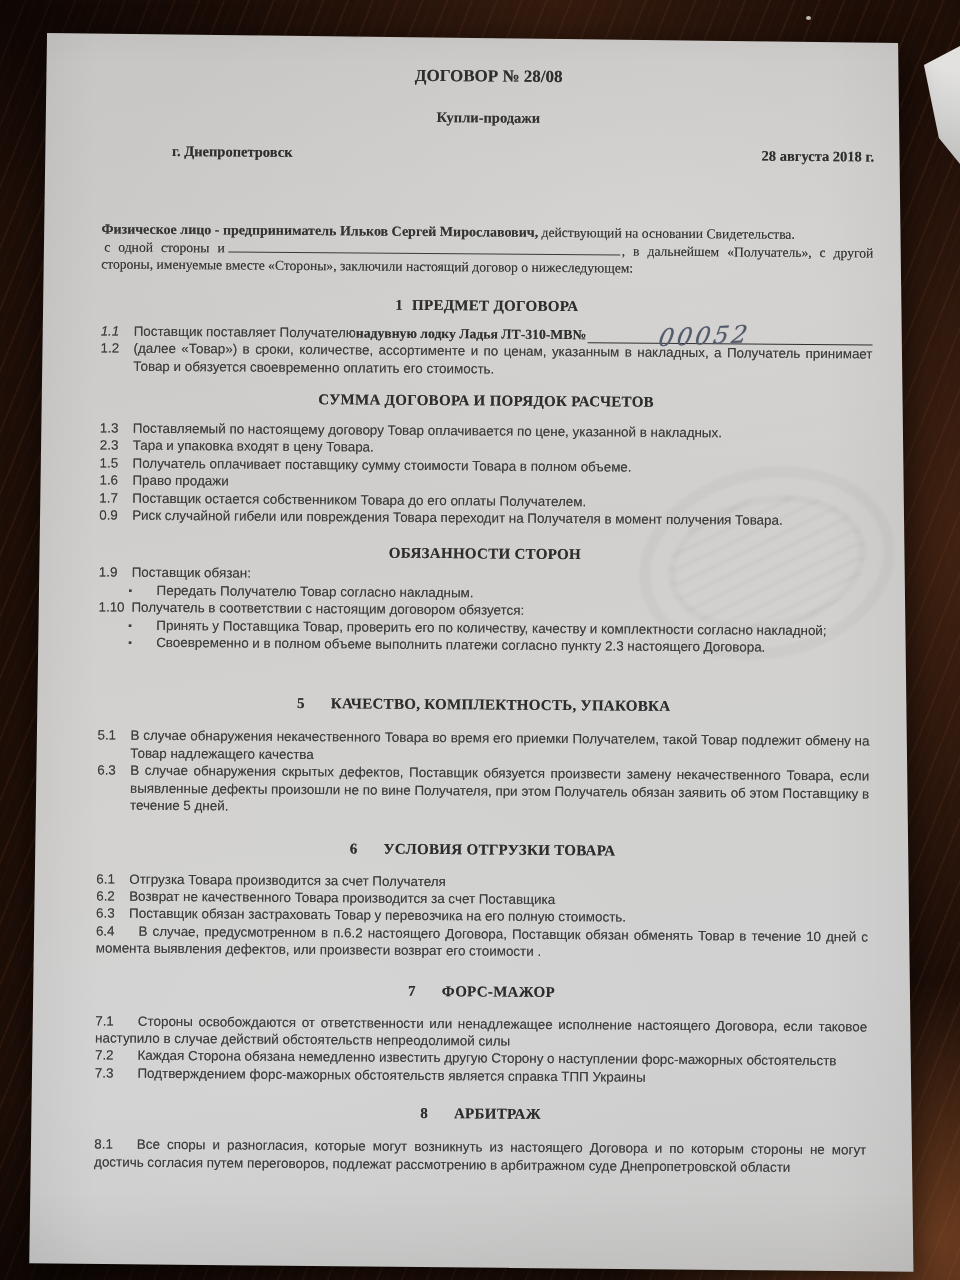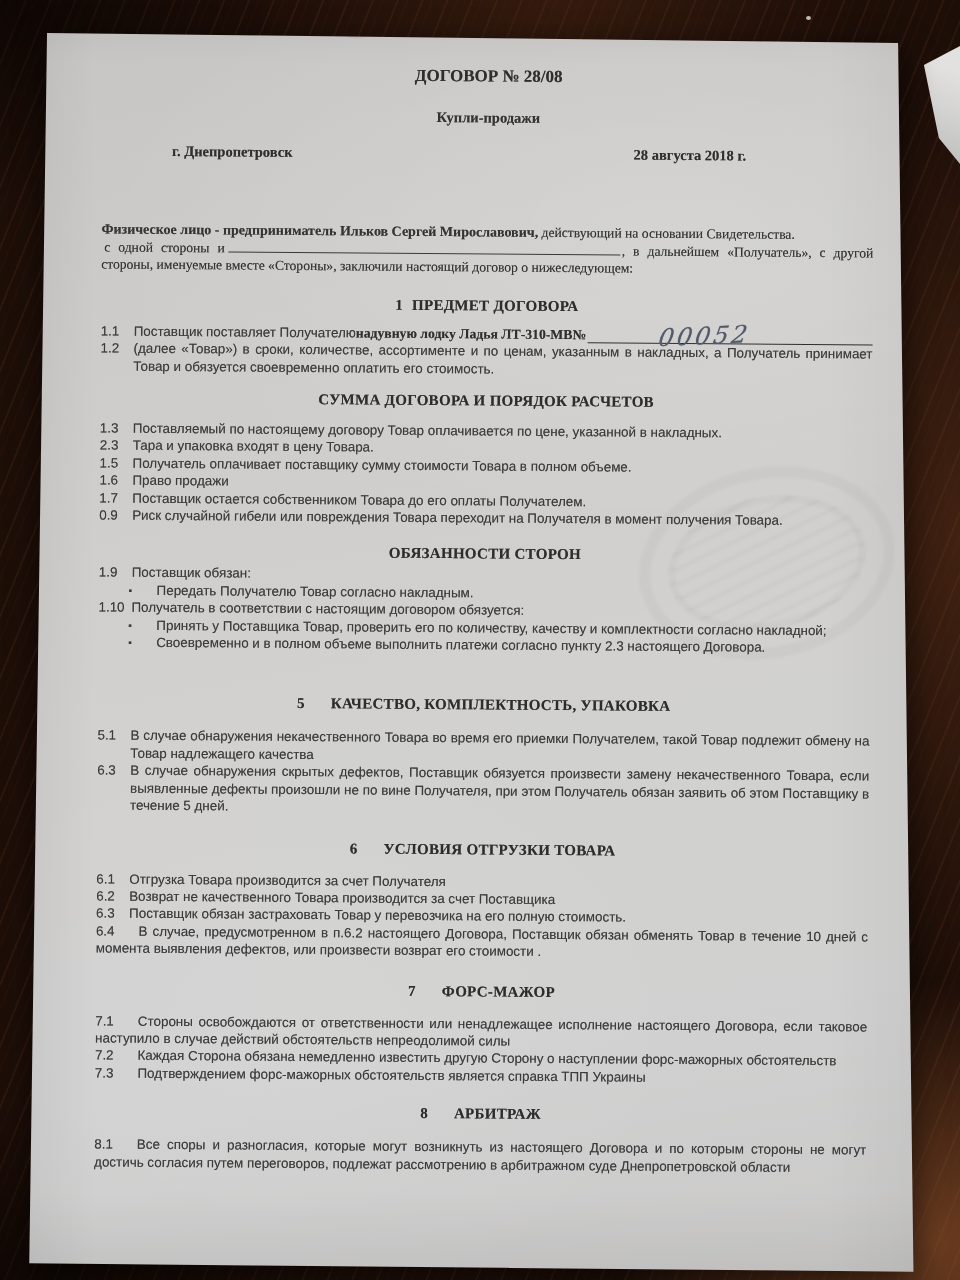--- a/index.html
+++ b/index.html
@@ -63,21 +63,21 @@
     position:absolute;left:47px;top:33px;width:858px;
     padding:0 30px 0 56px;box-sizing:border-box;
     transform:rotate(.45deg);transform-origin:top left;
     color:#3b3b3b;
     text-shadow:0 0 .5px rgba(30,30,30,.5);
   }
   .title{margin-top:30px;text-align:center;font-family:"Liberation Serif",serif;font-weight:bold;font-size:17px;color:#2e2e2e;}
   .subtitle{margin-top:23px;text-align:center;font-family:"Liberation Serif",serif;font-weight:bold;font-size:14.5px;color:#333;}
   .cityrow{margin-top:19px;display:flex;font-family:"Liberation Serif",serif;font-weight:bold;font-size:14.5px;color:#2f2f2f;}
   .city{margin-left:70px;}
-  .date{margin-left:auto;margin-right:128px;}
+  .date{margin-left:auto;}
 
   .preamble{margin-top:61px;font-family:"Liberation Serif",serif;font-size:13.6px;line-height:17.6px;color:#343434;}
   .preamble p{margin:0;}
   .p2{text-align:justify;text-indent:3px;}
   .party-bold{font-weight:bold;font-size:14px;}
   .blank{display:inline-block;width:392px;border-bottom:1.3px solid #3a3a3a;height:12px;margin:0 1px 0 4px;}
 
   .heading{margin:0;text-align:center;font-family:"Liberation Serif",serif;font-weight:bold;font-size:15px;letter-spacing:.3px;color:#2d2d2d;}
   .h-num{margin-right:26px;}
   .s0 .h-num{margin-right:9px;}
@@ -86,21 +86,21 @@
   .items{margin-top:14px;font-size:13.4px;line-height:17.4px;text-align:justify;color:#3c3c3c;}
   .items p{margin:0;}
   .item.hang{padding-left:33px;text-indent:-33px;}
   .num{display:inline-block;min-width:33px;text-indent:0;}
   .item.nohang .num{min-width:0;margin-right:24px;}
   .bullet{padding-left:58px;text-indent:-28px;}
   .bullet .marker{display:inline-block;min-width:28px;text-indent:0;font-size:10px;vertical-align:1px;}
 
   
   .product-line{display:flex;align-items:flex-end;text-align:left;}
-  .product-line .num{flex:0 0 33px;}
+  .product-line .num{flex:0 0 33px;font-style:italic;}
   .pl-bold{font-family:"Liberation Serif",serif;font-weight:bold;font-size:13.7px;white-space:nowrap;color:#2f2f2f;}
   .pl-reg{white-space:nowrap;}
   .fill-line{flex:1;border-bottom:1.6px solid #2f2f2f;position:relative;height:16px;margin-left:1px;}
   .hw{
     position:absolute;left:25%;bottom:-2px;
     font-family:"DejaVu Serif",serif;font-style:italic;
     font-size:24px;color:#525a6b;letter-spacing:3px;
     transform:rotate(-3deg) skewX(-12deg);
     text-shadow:0 0 .7px rgba(82,90,107,.6);
   }

